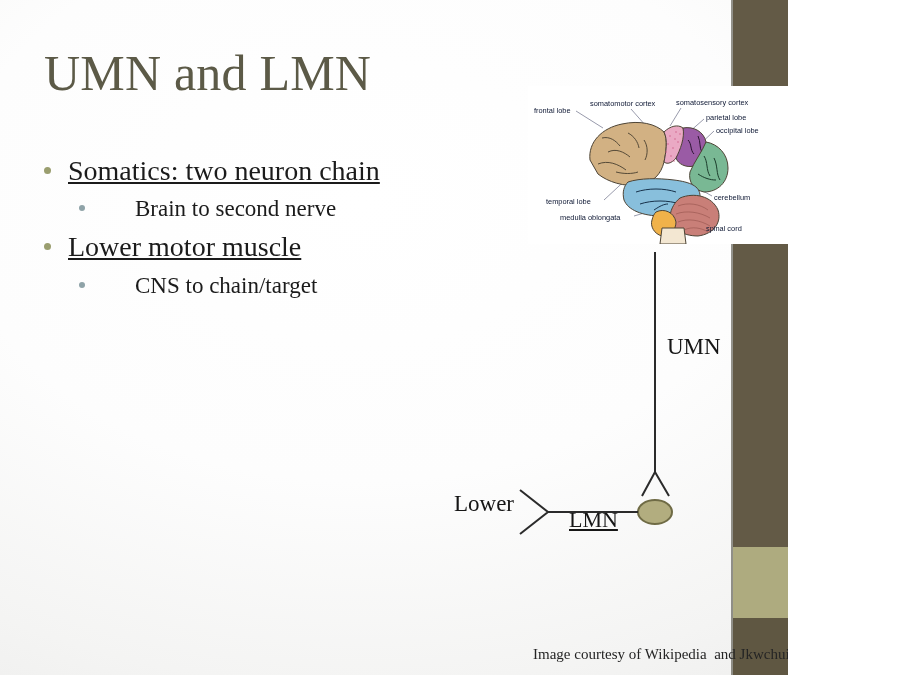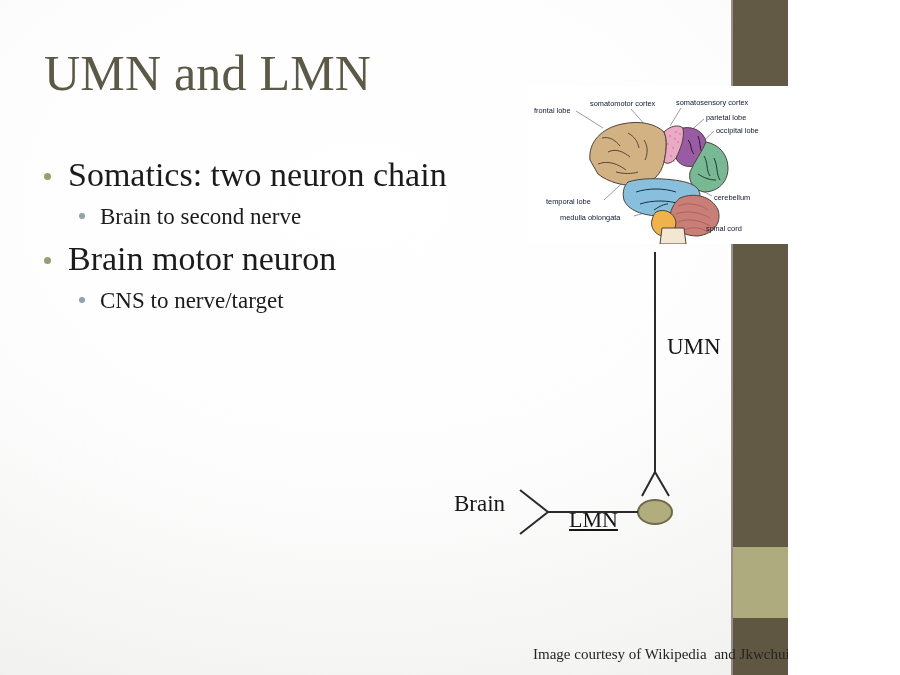--- a/index.html
+++ b/index.html
@@ -55,41 +55,41 @@
   .bullets {
     position: absolute;
     left: 44px; top: 152px;
     width: 470px;
   }
   .bullet-row {
     display: flex;
     align-items: baseline;
   }
   .bullet-row.lvl1 { margin-bottom: 4px; }
-  .bullet-row.lvl2 { margin-bottom: 4px; padding-left: 35px; }
+  .bullet-row.lvl2 { margin-bottom: 4px; padding-left: 35px; gap: 35px; }
 
   .dot {
     flex: 0 0 auto;
     border-radius: 50%;
     position: relative;
   }
   .lvl1 .dot {
     width: 7px; height: 7px;
     background: #9a9e6f;
     margin-right: 17px;
     top: -6px;
   }
   .lvl2 .dot {
     width: 6px; height: 6px;
     background: #8fa3a8;
     margin-right: 15px;
     top: -5px;
   }
   .btext { color: #1b1b1b; }
-  .lvl1 .btext { font-size: 34px; line-height: 1.33; }
+  .lvl1 .btext { font-size: 28px; line-height: 1.33; text-decoration: underline; }
   .lvl2 .btext { font-size: 23px; line-height: 1.35; }
 
   
   .brain-figure {
     position: absolute;
     left: 528px; top: 86px;
     width: 262px; height: 158px;
   }
   .brain-figure svg { display: block; }
 
@@ -143,26 +143,26 @@
     </div>
 
 
     <div class="bullet-row lvl2">
       <span class="dot"></span>
       <span class="btext">Brain to second nerve</span>
     </div>
 
     <div class="bullet-row lvl1">
       <span class="dot"></span>
-      <span class="btext">Brain motor neuron</span>
+      <span class="btext">Lower motor muscle</span>
     </div>
 
     <div class="bullet-row lvl2">
       <span class="dot"></span>
-      <span class="btext">CNS to nerve/target</span>
+      <span class="btext">CNS to chain/target</span>
     </div>
 
   </div>
 
   <div class="brain-figure">
     <svg width="262" height="158" viewBox="0 0 262 158" xmlns="http://www.w3.org/2000/svg">
       <rect x="0" y="0" width="262" height="158" fill="#ffffff"></rect>
 
       <g stroke="#6b6f86" stroke-width="0.7" fill="none">
         <path d="M48,25 L75,42"></path>
@@ -263,17 +263,17 @@
       <ellipse cx="215" cy="272" rx="17" ry="12" fill="#b2ad7f" stroke="#6f6b45" stroke-width="2"></ellipse>
 
       <line x1="198" y1="272" x2="108" y2="272" stroke="#2b2b2b" stroke-width="2"></line>
 
       <path d="M80,250 L108,272 L80,294" stroke="#2b2b2b" stroke-width="2" fill="none"></path>
     </svg>
   </div>
 
   <div class="lbl lbl-umn">UMN</div>
   <div class="lbl lbl-lmn">LMN</div>
-  <div class="lbl lbl-muscle">Brain</div>
+  <div class="lbl lbl-muscle">Lower</div>
 
   <div class="credit">Image courtesy of Wikipedia  and Jkwchui</div>
 
 </div>
 
 </body></html>

